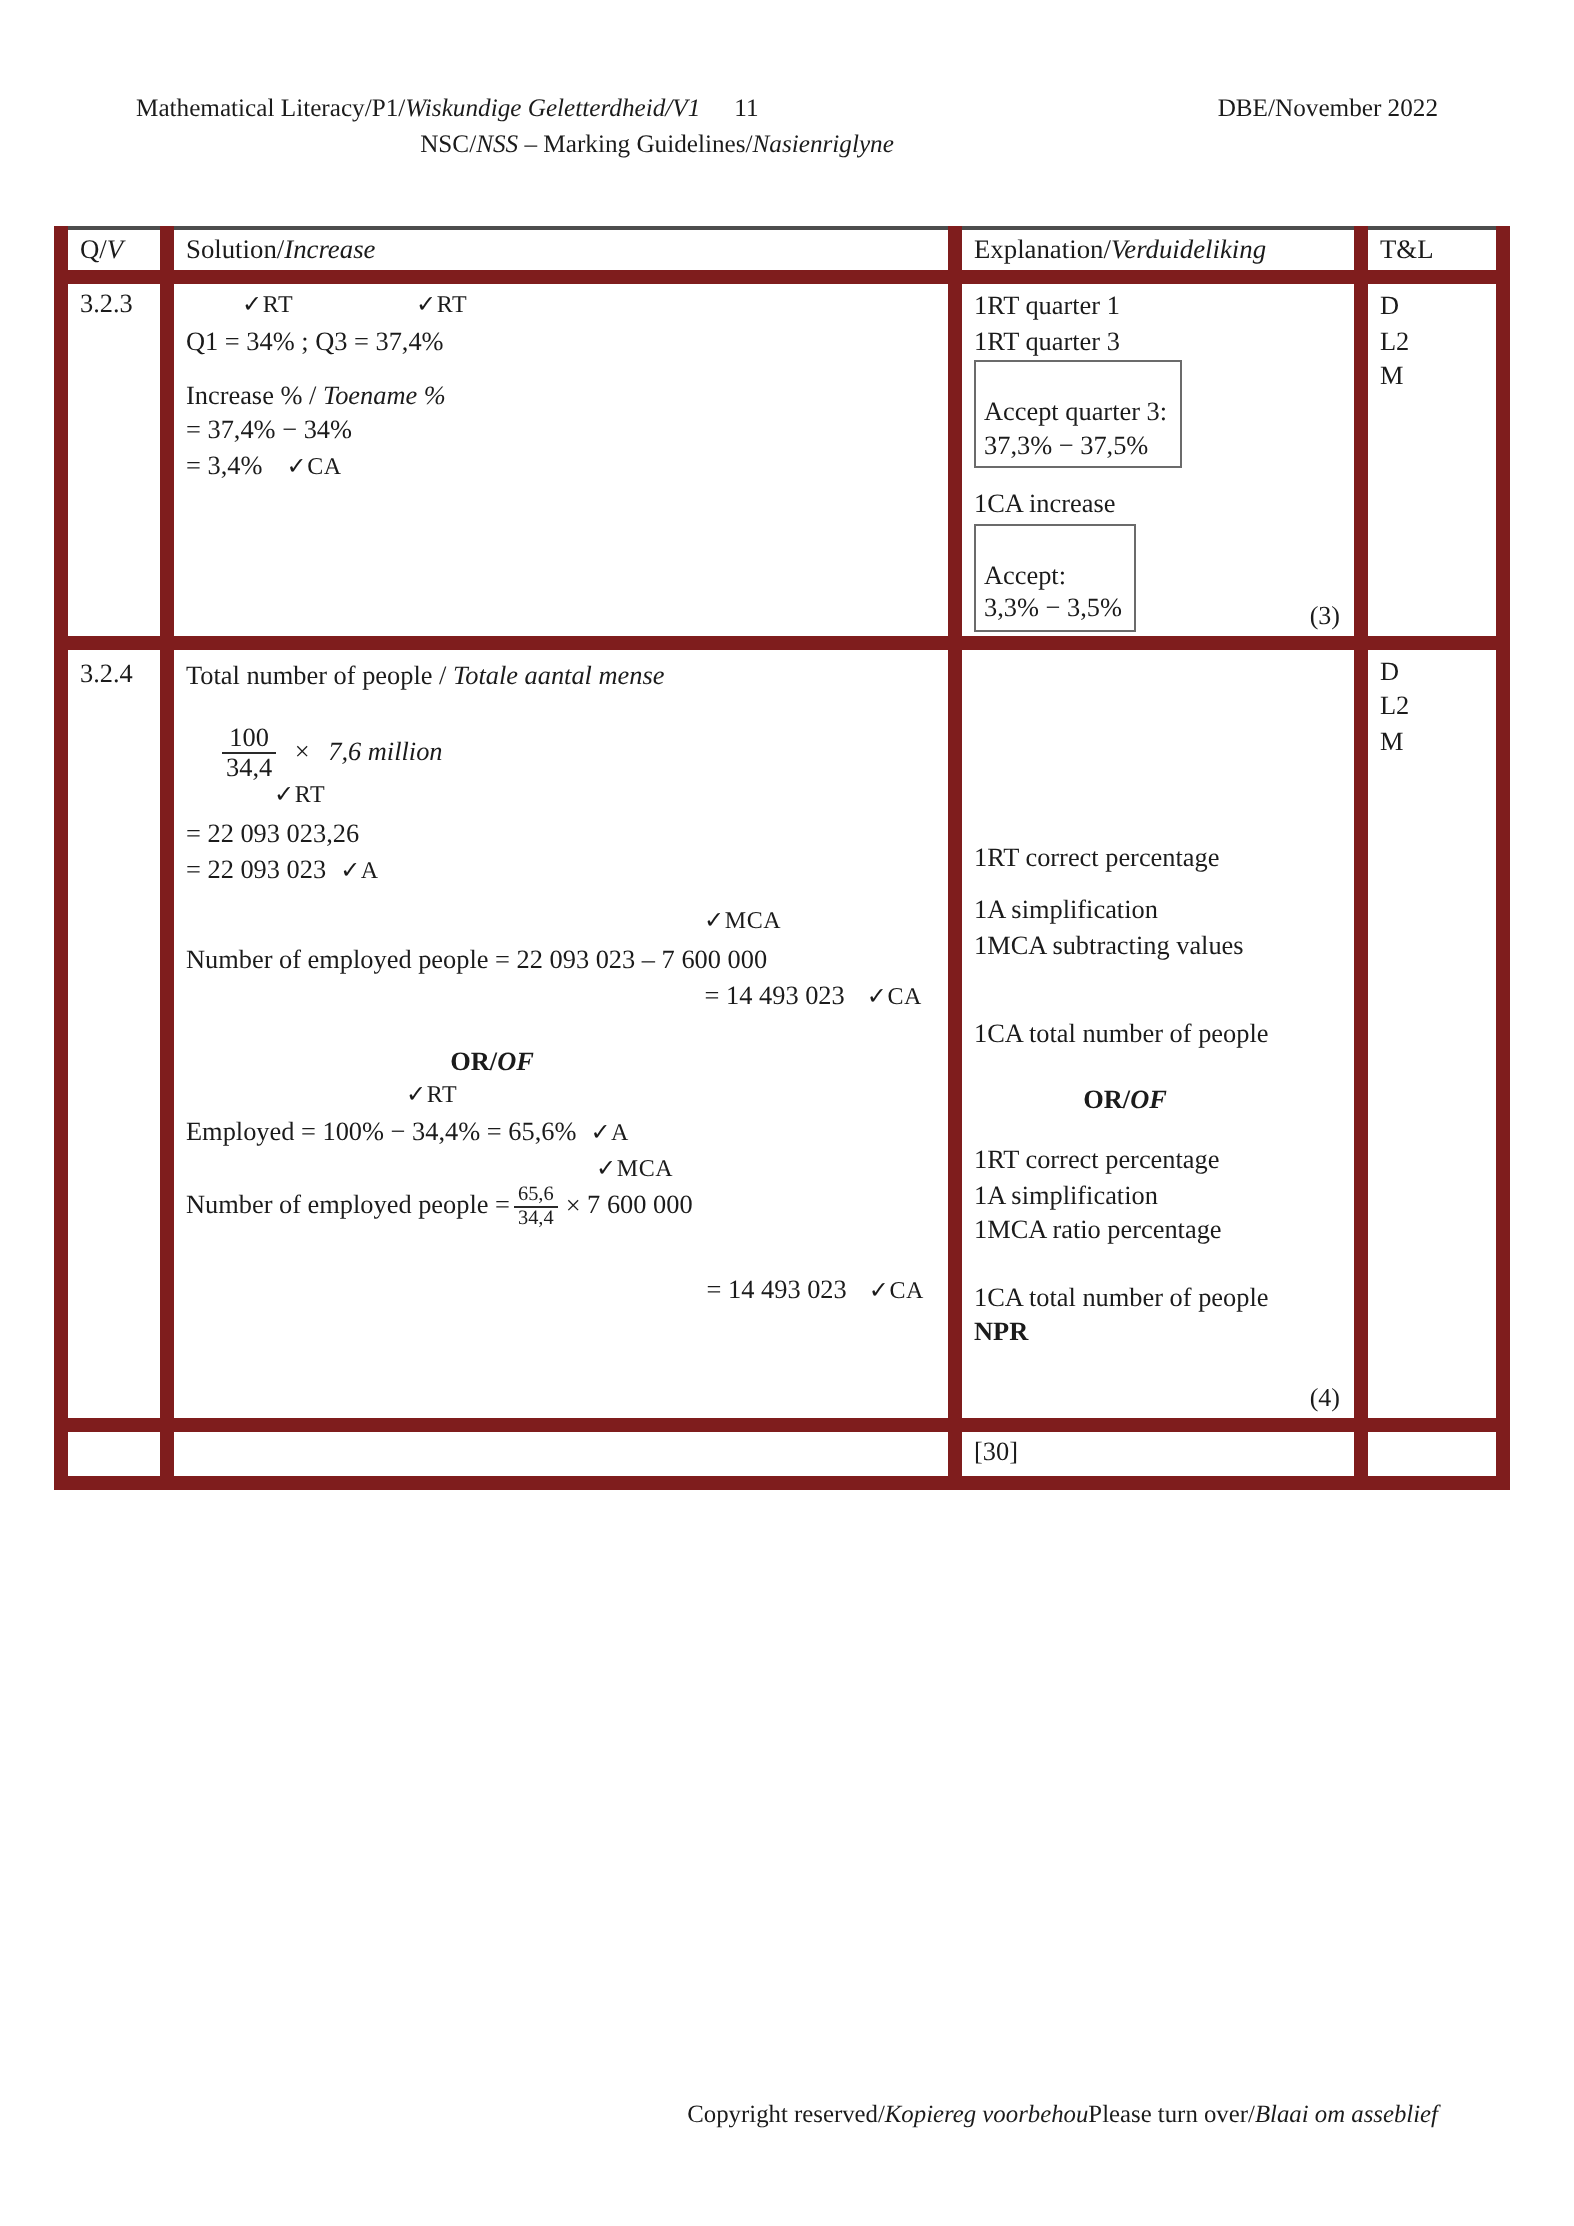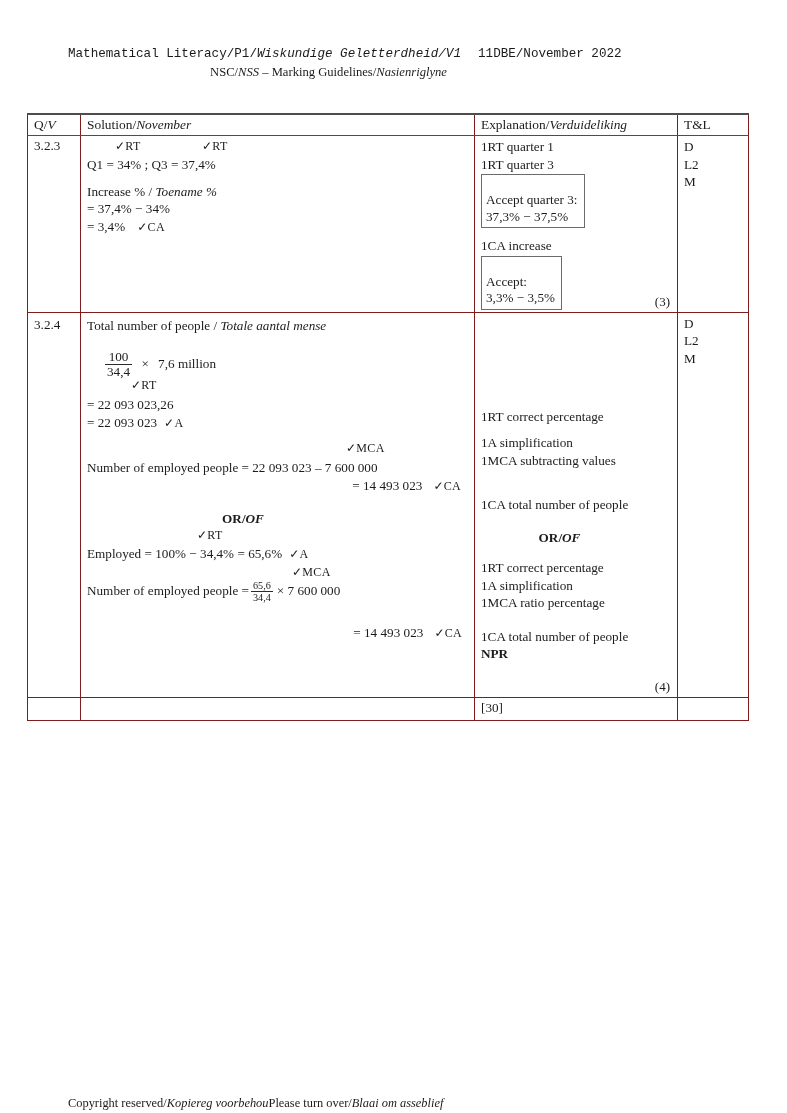--- a/index.html
+++ b/index.html
@@ -27,23 +27,23 @@
   .hdr {
     position: absolute;
     left: 68px;
     top: 46px;
     width: 651px;
     font-size: 12.6px;
     line-height: 16px;
   }
   .hdr-row1 {
     display: flex;
+    justify-content: space-between;
     align-items: baseline;
     white-space: nowrap;
-    font-family: Liberation Mono, monospace;
   }
   .hdr-left { display: flex; align-items: baseline; }
   .hdr-pageno { margin-left: 17px; }
   .hdr-row2 {
     text-align: center;
     margin-top: 2px;
     padding-right: 130px;
     white-space: nowrap;
   }
   .ital { font-style: italic; }
@@ -52,21 +52,21 @@
   .mg-table {
     position: absolute;
     left: 27px;
     top: 113px;
     width: 721px;
     border-collapse: collapse;
     table-layout: fixed;
     font-size: 13.2px;
   }
   .mg-table td, .mg-table th {
-    border: 1px solid #7f1d1d;
+    border: 7px solid #7f1d1d;
     vertical-align: top;
     padding: 2px 5px 2px 6px;
     font-weight: normal;
     text-align: left;
   }
   .mg-table thead th {
     border-top: 2px solid #4d4d4d;
     border-bottom: 1px solid #4d4d4d;
     font-weight: normal;
     padding-top: 2px;
@@ -127,25 +127,25 @@
   .total-val {
     text-align: right;
     font-weight: bold;
     padding-right: 7px;
   }
 
   
   .ftr {
     position: absolute;
     left: 68px;
-    top: 1096px;
+    top: 1050px;
     width: 651px;
     font-size: 12.4px;
     display: flex;
-    justify-content: flex-start;
+    justify-content: flex-end;
     white-space: nowrap;
   }
 </style>
 </head>
 <body>
 
 <div class="page">
 
   <div class="hdr">
     <div class="hdr-row1">
@@ -162,21 +162,21 @@
   <table class="mg-table">
     <colgroup>
       <col class="col-qv">
         <col class="col-sol">
         <col class="col-exp">
         <col class="col-tl">
     </colgroup>
     <thead>
       <tr>
         <th><span>Q/</span><span class="ital">V</span></th>
-        <th><span>Solution/</span><span class="ital">November</span></th>
+        <th><span>Solution/</span><span class="ital">Increase</span></th>
         <th><span>Explanation/</span><span class="ital">Verduideliking</span></th>
         <th>T&amp;L</th>
       </tr>
     </thead>
     <tbody>
 
       <tr>
         <td class="cell-qv">3.2.3</td>
 
         <td class="cell-sol r1-sol">
@@ -221,21 +221,21 @@
           <div class="lh"><span>Total number of people / </span><span class="ital">Totale aantal mense</span></div>
 
           <div style="height:16px;"></div>
 
           <div style="position:relative;height:46px;padding-left:16px;">
             <span class="frac">
               <span class="num">100</span>
               <span class="den">34,4</span>
             </span>
             <span style="margin-left:4px;">×</span>
-            <span style="margin-left:6px;">7,6 million</span>
+            <span style="margin-left:6px;font-style:italic;">7,6 million</span>
             <span class="abs tick" style="left:44px;top:28px;">✓RT</span>
           </div>
 
           <div class="lh">= 22 093 023,26</div>
           <div class="lh"><span>= 22 093 023</span><span class="tick" style="margin-left:7px;">✓A</span></div>
 
           <div class="blank"></div>
 
           <div style="position:relative;height:18px;">
             <span class="abs tick" style="left:259px;top:0;">✓MCA</span>

